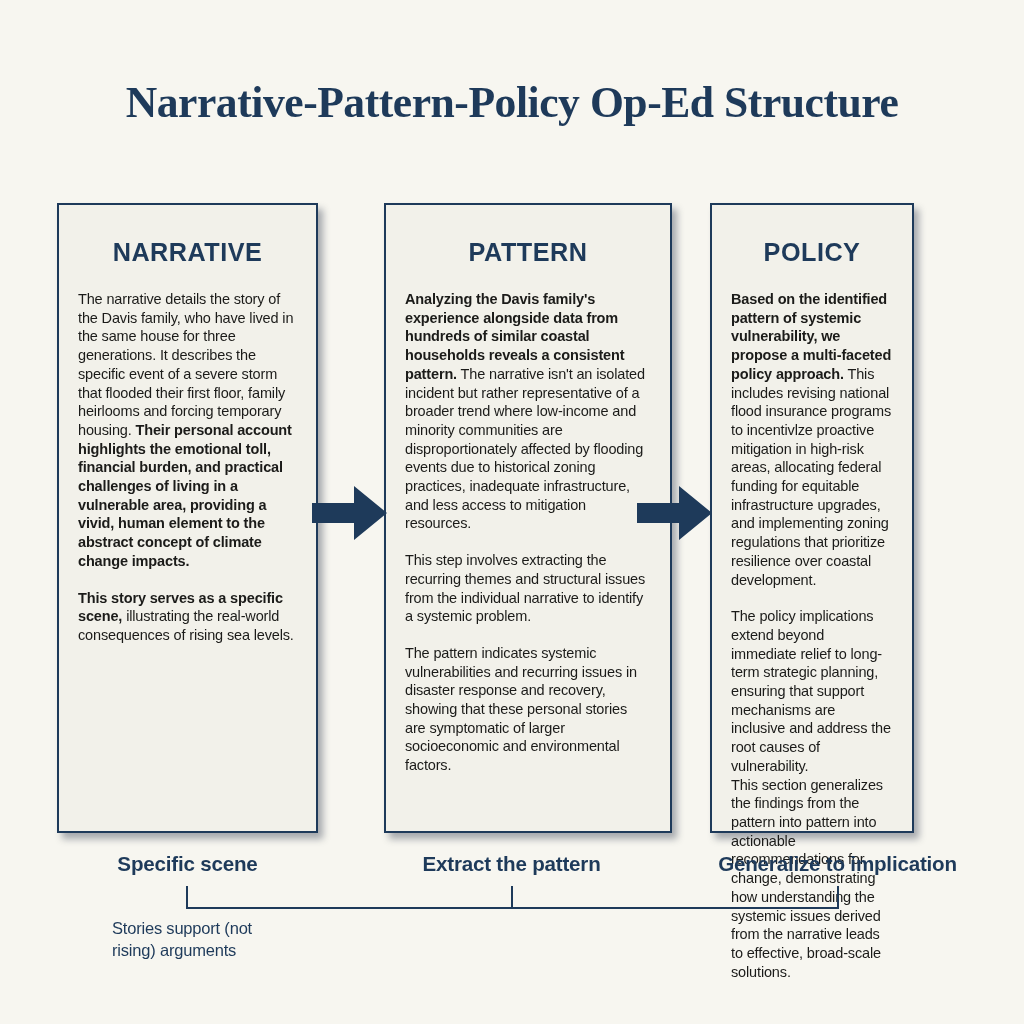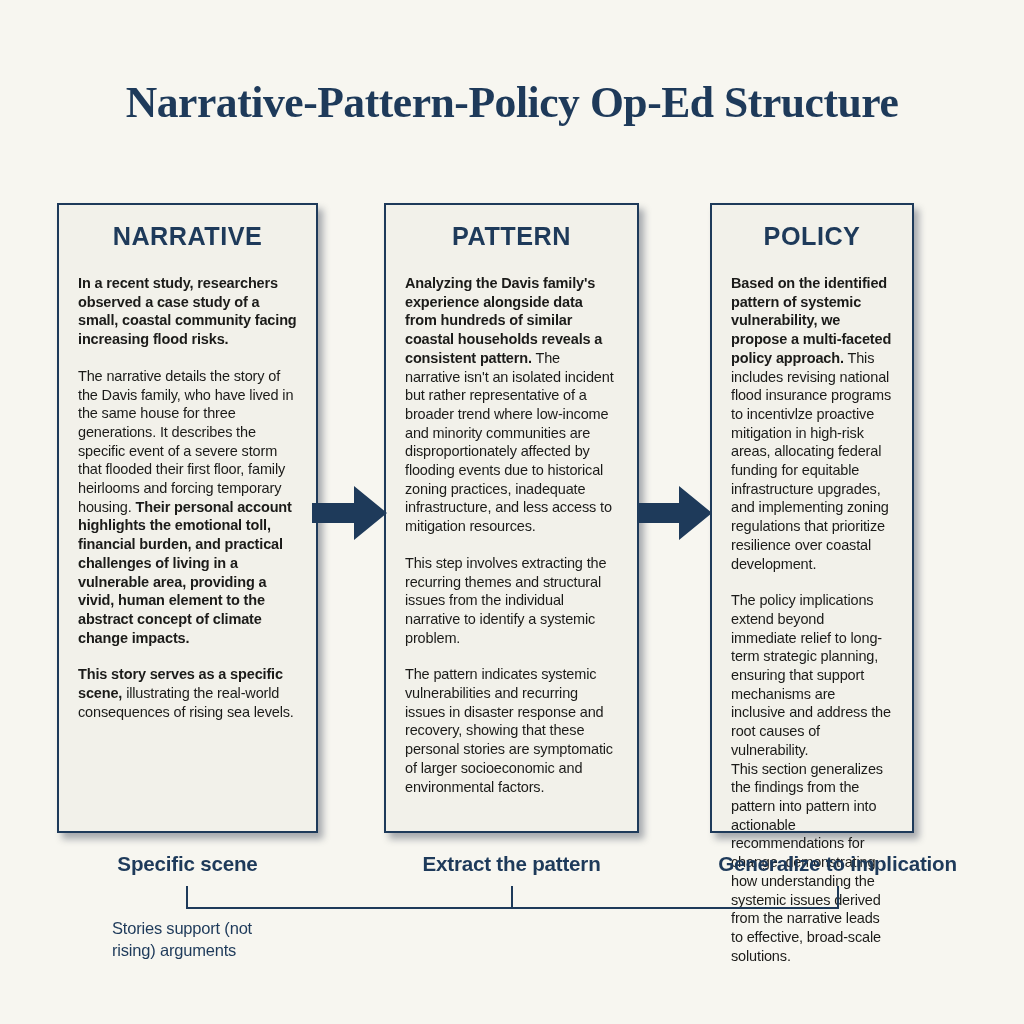--- a/index.html
+++ b/index.html
@@ -20,24 +20,24 @@
     font-weight:700;font-size:45px;letter-spacing:-.5px;
     color:var(--accent);
     transform:scaleX(.97);
   }
 
   .panel{
     position:absolute;top:203px;height:630px;
     background:var(--panel-bg);
     border:2px solid var(--accent);
     box-shadow:5px 6px 7px rgba(45,55,75,.40);
-    padding:16px 19px 0 19px;
+    padding:32px 19px 0 19px;
   }
   .panel.c0{left:57px;width:261px;}
-  .panel.c1{left:384px;width:255px;}
+  .panel.c1{left:384px;width:288px;}
   .panel.c2{left:710px;width:204px;}
 
   .panel h2{
     text-align:center;
     font-size:26px;font-weight:700;letter-spacing:.5px;
     color:var(--accent);
     margin-bottom:22px;
     transform:scaleX(.97);
   }
   .panel-body p{
@@ -75,21 +75,20 @@
 </head>
 <body>
 
 <div class="page">
 
   <h1 class="title">Narrative-Pattern-Policy Op-Ed Structure</h1>
 
   <div class="panel c0">
     <h2>NARRATIVE</h2>
     <div class="panel-body">
-        <p><span class="b">In a recent study, researchers observed a case study of a small, coastal community facing increasing flood risks.</span></p>
         <p><span>The narrative details the story of the Davis family, who have lived in the same house for three generations. It describes the specific event of a severe storm that flooded their first floor, family heirlooms and forcing temporary housing. </span><span class="b">Their personal account highlights the emotional toll, financial burden, and practical challenges of living in a vulnerable area, providing a vivid, human element to the abstract concept of climate change impacts.</span></p>
         <p><span class="b">This story serves as a specific scene,</span><span> illustrating the real-world consequences of rising sea levels.</span></p>
       </div>
   </div>
 
   <div class="panel c1">
     <h2>PATTERN</h2>
     <div class="panel-body">
         <p><span class="b">Analyzing the Davis family's experience alongside data from hundreds of similar coastal households reveals a consistent pattern.</span><span> The narrative isn't an isolated incident but rather representative of a broader trend where low-income and minority communities are disproportionately affected by flooding events due to historical zoning practices, inadequate infrastructure, and less access to mitigation resources.</span></p>
         <p><span>This step involves extracting the recurring themes and structural issues from the individual narrative to identify a systemic problem.</span></p>

